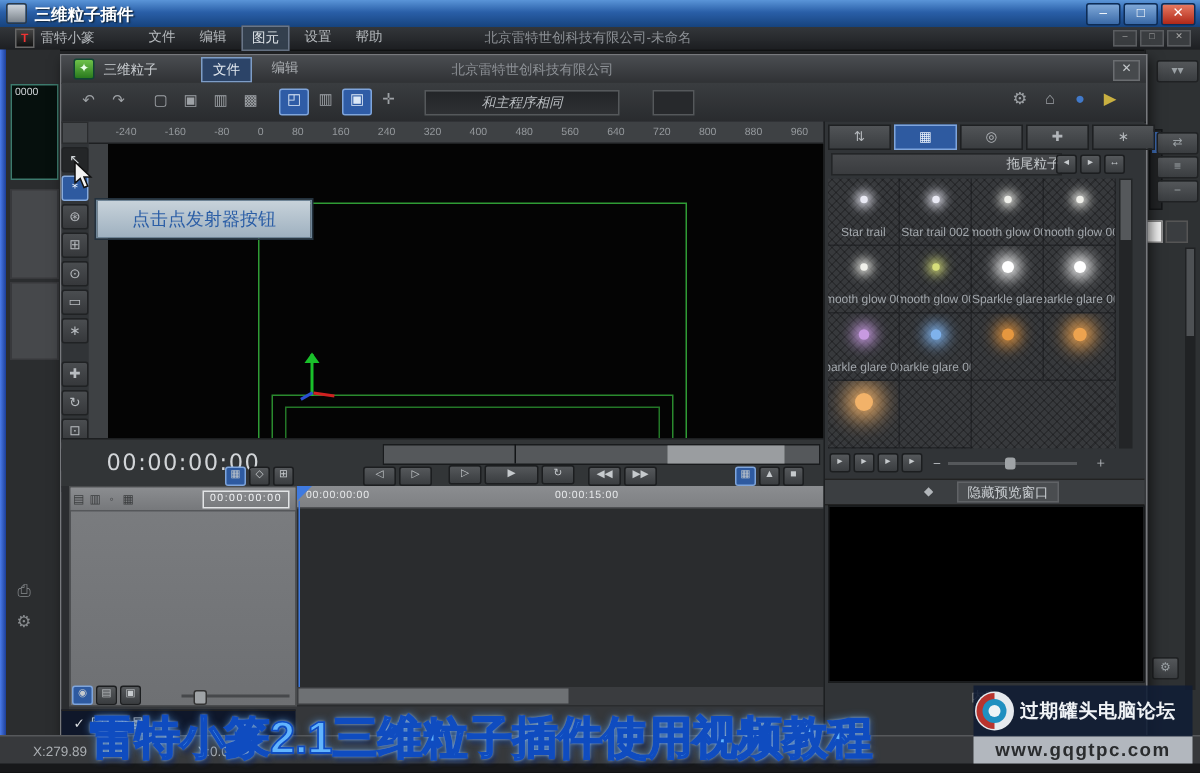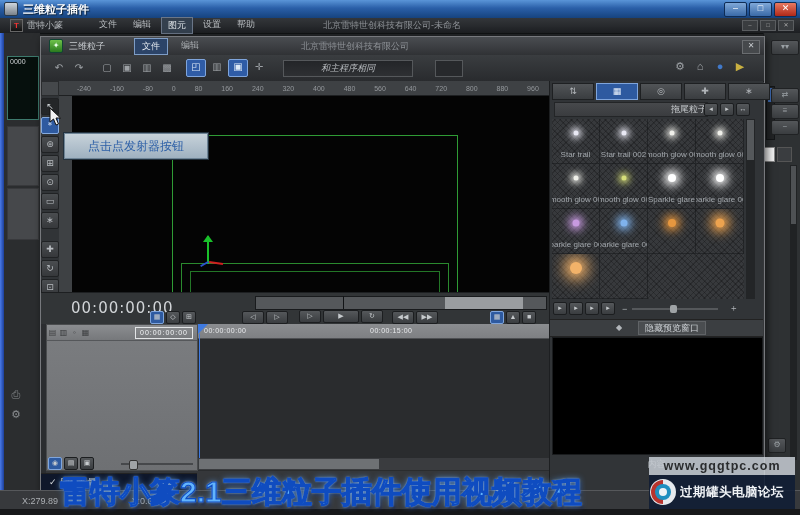--- a/index.html
+++ b/index.html
@@ -501,25 +501,25 @@
 
   <div class="abs" id="statusbar">
     <span id="status-x">X:279.89</span>
     <span id="status-y">Y:0.00</span>
   </div>
   <div class="abs" id="bottomstrip"></div>
 
   <div class="abs" id="subtitle">雷特小篆2.1三维粒子插件使用视频教程</div>
 
   <div class="abs" id="watermark">
-    <div id="wm-bot">www.gqgtpc.com</div>
     <div id="wm-top">
       <svg width="28" height="28" viewBox="0 0 28 28">
         <circle cx="14" cy="14" r="13" fill="#e6eaee"></circle>
         <path d="M14 2 A12 12 0 0 0 14 26" fill="#b8342e"></path>
         <circle cx="14" cy="14" r="8" fill="#1f8fc0"></circle>
         <circle cx="14" cy="14" r="4" fill="#eef3f6"></circle>
       </svg>
       <span id="wm-name">过期罐头电脑论坛</span>
     </div>
+    <div id="wm-bot">www.gqgtpc.com</div>
   </div>
 
 </div>
 
 </body></html>

